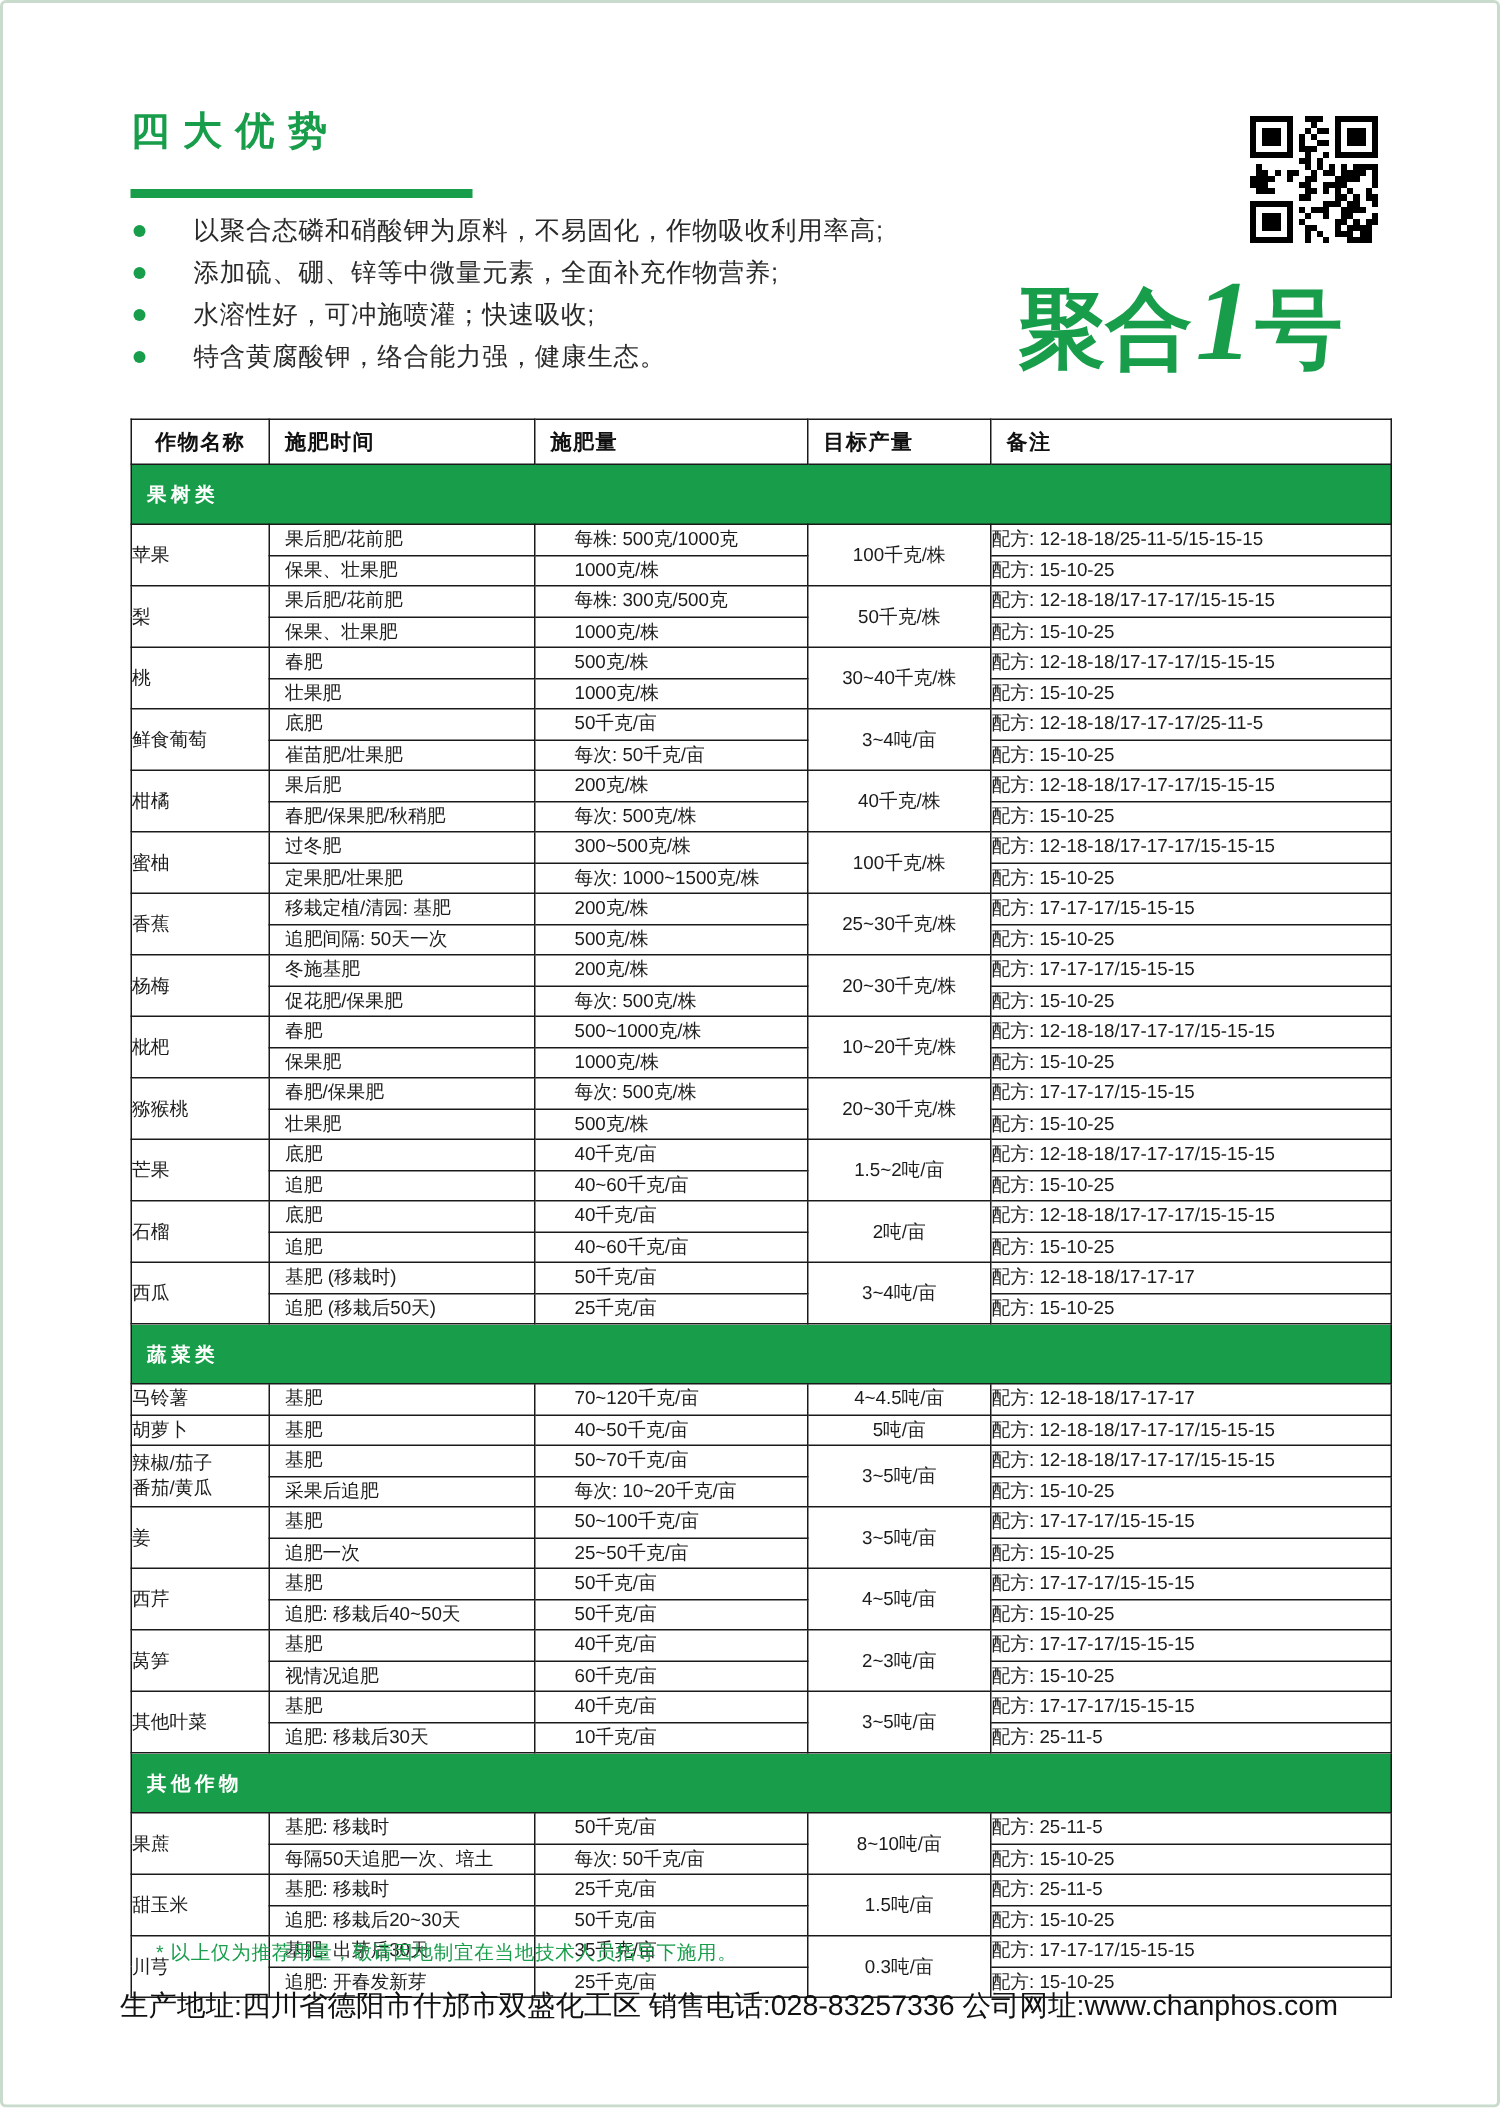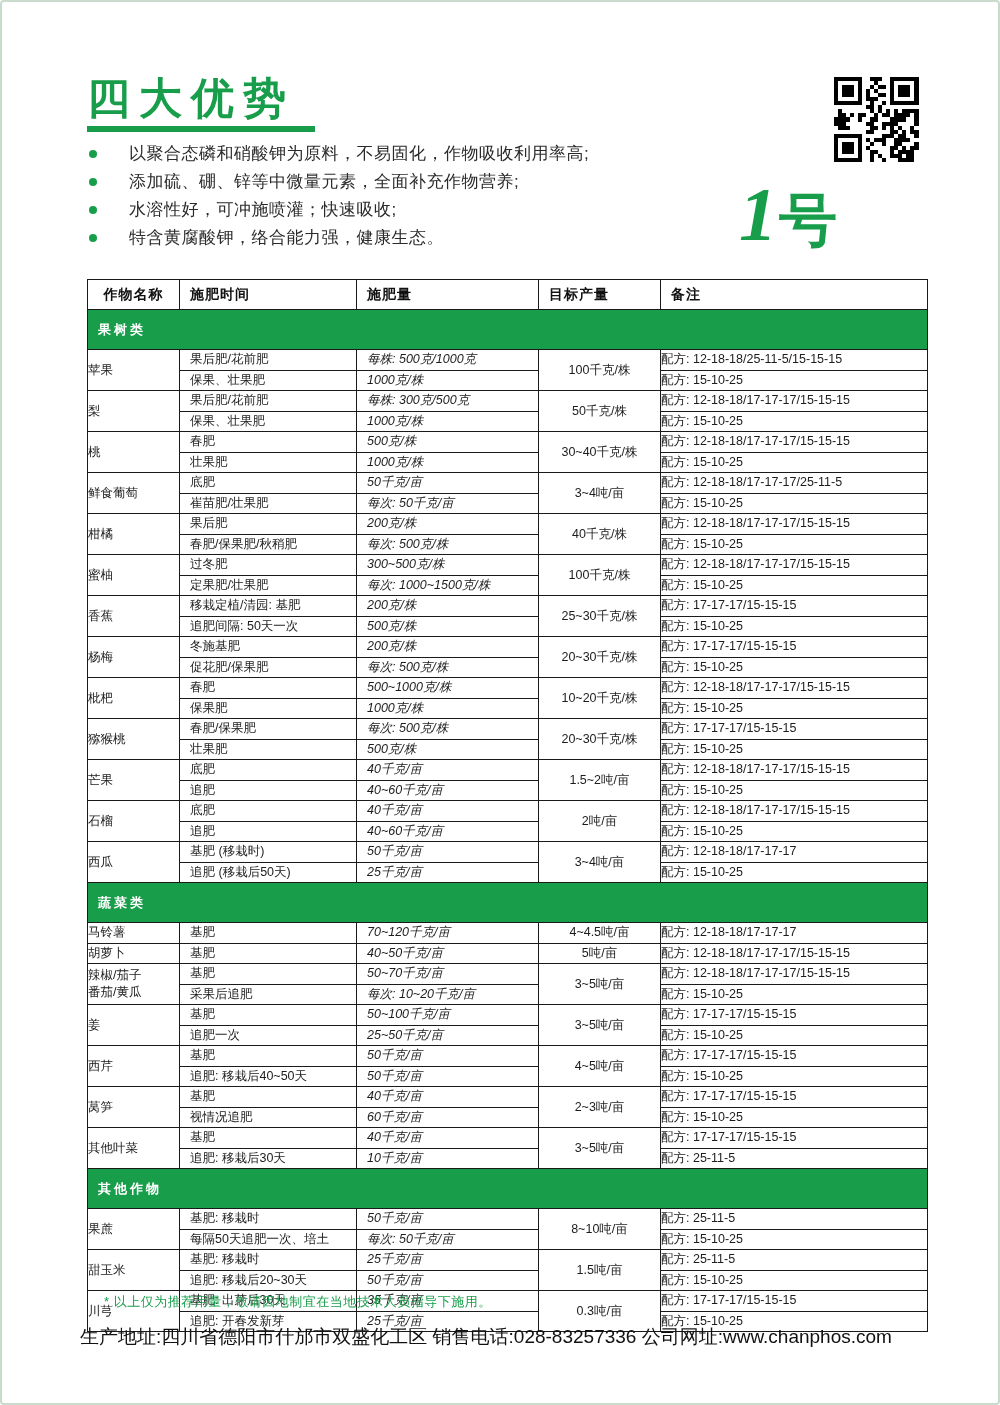--- a/index.html
+++ b/index.html
@@ -3,21 +3,21 @@
 <meta charset="utf-8">
 <style>
   * { margin:0; padding:0; box-sizing:border-box; }
   html,body { background:#fff; }
   .page {
     position:relative; width:1000px; height:1405px; background:#fff;
     border:2px solid #c9dbcc; border-radius:4px; overflow:hidden;
     font-family:"Liberation Sans","DejaVu Sans",sans-serif; color:#222;
   }
   
-  .title { position:absolute; left:85px; top:68px; font-size:43px; font-weight:bold;
+  .title { position:absolute; left:85px; top:68px; font-size:26px; font-weight:bold;
            color:#189e4b; letter-spacing:9px; }
   .title-underline { position:absolute; left:85px; top:124px; width:228px; height:6px;
            background:#189e4b; }
   .advantages { position:absolute; left:85px; top:140px; width:560px; list-style:none; }
   .advantages li { display:flex; align-items:flex-start; height:28px; font-size:17px;
            color:#2a2a2a; letter-spacing:0.5px;gap:20px; }
   .advantages .dot { width:8px; height:8px; border-radius:50%; background:#189e4b;
            margin:8px 12px 0 2px; flex:0 0 8px; }
   .qr { position:absolute; left:830px; top:75px; width:88px; height:85px; }
   .product { position:absolute; left:640px; top:182px; width:290px; height:76px;
@@ -28,21 +28,21 @@
   
   .table-wrap { position:absolute; left:85px; top:277px; }
   table { border-collapse:collapse; width:840px; table-layout:fixed; }
   th, td { border:1px solid #1a1a1a; overflow:hidden; white-space:nowrap; }
   thead th { height:30px; font-size:14px; color:#111; text-align:left; padding-left:10px;
            font-weight:bold; letter-spacing:1px; }
   thead th:first-child { text-align:center; padding-left:0; }
   td { height:20.5px; font-size:12.5px; color:#1c1c1c; }
   td.crop-cell { text-align:left; white-space:pre-line; line-height:1.35; }
   td.time-cell { padding-left:10px; }
-  td.amount-cell { padding-left:10px;font-style:italic; }
+  td.amount-cell { padding-left:26px; }
   td.target-cell { text-align:center; }
   td.remark-cell { padding-left:0; }
   tr.section-row td { height:40px; background:#189e4b; color:#fff; font-weight:bold;
            font-size:13px; padding-left:10px; letter-spacing:3px; border:1px solid #1a1a1a; }
   
   .note { position:absolute; left:102px; top:1291px; font-size:13px; color:#189e4b;
            letter-spacing:0.5px; }
   .footer { position:absolute; left:78px; top:1322px; width:860px; font-size:19px;
            color:#111; white-space:nowrap; letter-spacing:0px; }
 </style>
@@ -204,20 +204,21 @@
         <span class="dot"></span>
         <span>水溶性好，可冲施喷灌；快速吸收;</span>
       </li>
       <li>
         <span class="dot"></span>
         <span>特含黄腐酸钾，络合能力强，健康生态。</span>
       </li>
     </ul>
 
   <div class="product">
+    <span class="cn">聚合</span>
     <span class="num">1</span>
     <span class="cn">号</span>
   </div>
 
   <div class="table-wrap">
     <table>
       <colgroup>
           <col style="width: 92px;">
           <col style="width: 177px;">
           <col style="width: 182px;">

